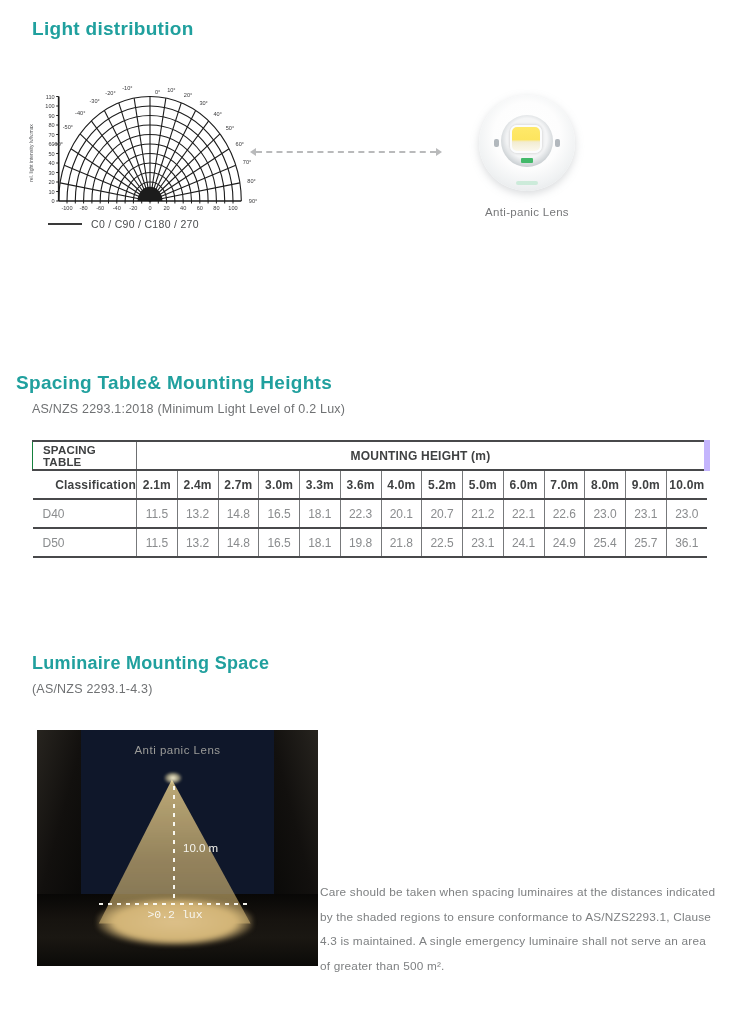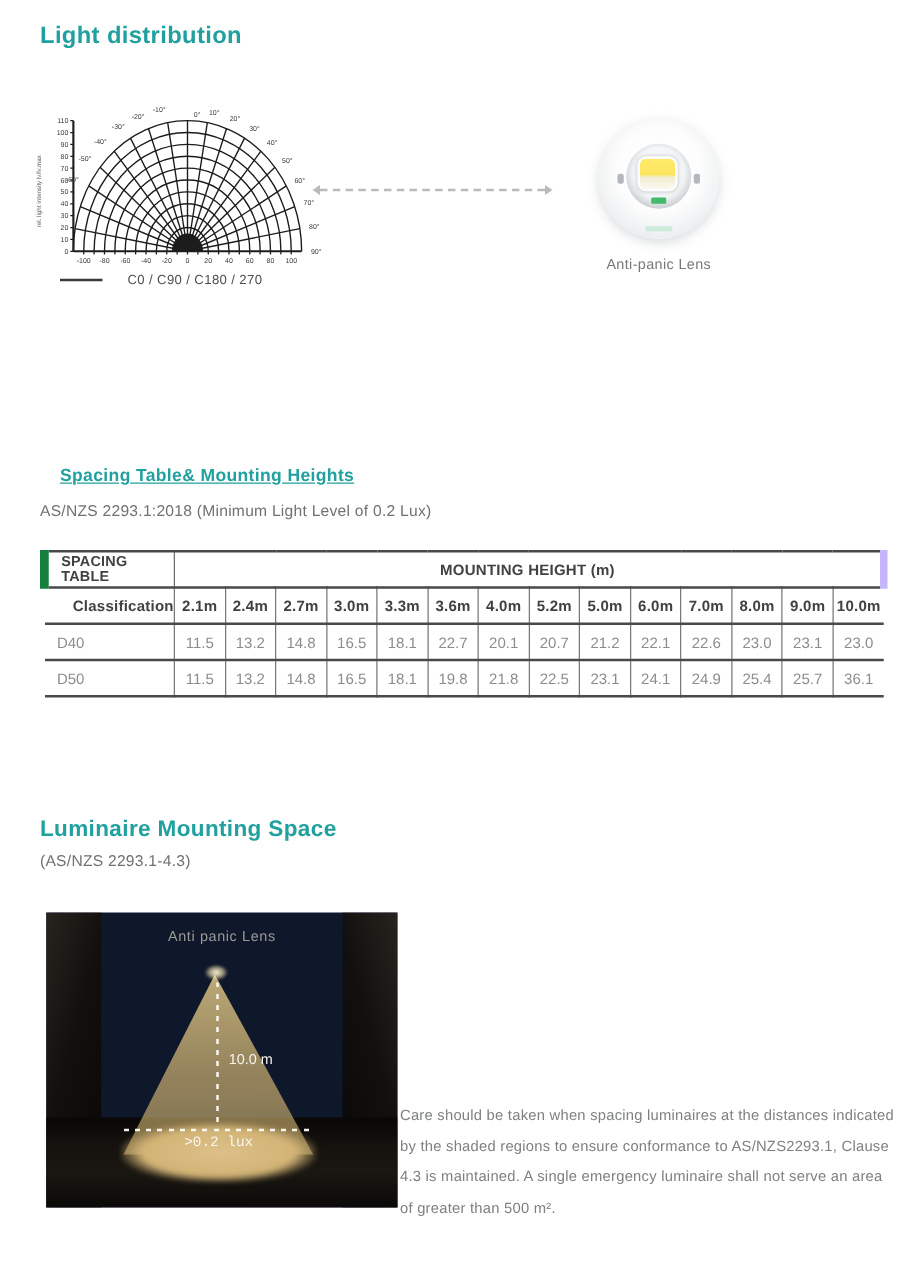--- a/index.html
+++ b/index.html
@@ -2,29 +2,29 @@
 <html><head>
 <meta charset="utf-8">
 <style>
   html,body{margin:0;padding:0;background:#ffffff;}
   .page{position:relative;width:738px;height:1014px;background:#fff;
         font-family:"Liberation Sans", sans-serif;overflow:hidden;}
 
   
   .h-teal{position:absolute;color:#20a09e;font-weight:700;letter-spacing:.3px;}
   .h1{left:32px;top:18px;font-size:19px;}
-  .h2{left:48px;top:372px;font-size:14px;text-decoration:underline;}
+  .h2{left:16px;top:372px;font-size:19px;}
   .h3{left:32px;top:653px;font-size:18px;}
   .sub{position:absolute;color:#6f7173;font-size:12.5px;letter-spacing:.2px;}
   .sub-spacing{left:32px;top:402px;}
   .sub-mount{left:32px;top:682px;}
 
   
   .polar-svg{position:absolute;left:26px;top:84px;width:234px;height:132px;}
-  .legend{position:absolute;left:48px;top:218px;display:flex;align-items:center;gap:20px;}
+  .legend{position:absolute;left:48px;top:218px;display:flex;align-items:center;gap:9px;}
   .legend-line{width:34px;height:2px;background:#3a3a3a;}
   .legend-text{font-size:10.5px;color:#4b4d4f;letter-spacing:.3px;}
 
   
   .dash-arrow{position:absolute;left:250px;top:148px;width:192px;height:8px;}
   .dash-arrow .line{position:absolute;left:6px;right:6px;top:3px;border-top:2px dashed #b9babb;}
   .dash-arrow::before,.dash-arrow::after{content:"";position:absolute;top:0px;
      border-top:4px solid transparent;border-bottom:4px solid transparent;}
   .dash-arrow::before{left:0;border-right:6px solid #b9babb;}
   .dash-arrow::after{right:0;border-left:6px solid #b9babb;}
@@ -49,21 +49,21 @@
 
   
   .spacing-table{position:absolute;left:32px;top:440px;width:678px;border-collapse:collapse;
      table-layout:fixed;font-size:12px;color:#8a8c8e;}
   .spacing-table tr{height:29px;}
   .spacing-table th,.spacing-table td{padding:0;text-align:center;font-weight:400;}
   .spacing-table tr{border-bottom:2px solid #48494b;}
   .spacing-table{border-top:2px solid #48494b;}
   .spacing-table th{color:#3f4142;font-weight:700;letter-spacing:.2px;}
   .spacing-table .corner{text-align:left;padding-left:10px;font-size:11.5px;
-     border-left:7px solid #15803d;border-right:1px solid #6d6f71;}
+     border-left:1px solid #15803d;border-right:1px solid #6d6f71;}
   .spacing-table .span{border-right:6px solid #c4b5fd;}
   .spacing-table .rowhead{text-align:right;padding-left:10px;}
   .spacing-table td:not(:first-child),.spacing-table th.col{border-left:1px solid #77797b;}
   .spacing-table td:first-child{text-align:left;padding-left:10px;}
 
   
   .mount-fig{position:absolute;left:37px;top:730px;width:281px;height:236px;background:#0f172a;overflow:hidden;}
   .wall-l{position:absolute;left:0;top:0;width:44px;height:100%;
      background:linear-gradient(105deg,#27241f 0%,#12100e 45%,#070706 100%);}
   .wall-r{position:absolute;right:0;top:0;width:44px;height:100%;
@@ -267,21 +267,21 @@
           <th class="col">9.0m</th>
           <th class="col">10.0m</th>
         </tr>
         <tr>
           <td>D40</td>
           <td>11.5</td>
           <td>13.2</td>
           <td>14.8</td>
           <td>16.5</td>
           <td>18.1</td>
-          <td>22.7</td>
+          <td>22.3</td>
           <td>20.1</td>
           <td>20.7</td>
           <td>21.2</td>
           <td>22.1</td>
           <td>22.6</td>
           <td>23.0</td>
           <td>23.1</td>
           <td>23.0</td>
         </tr>
         <tr>

